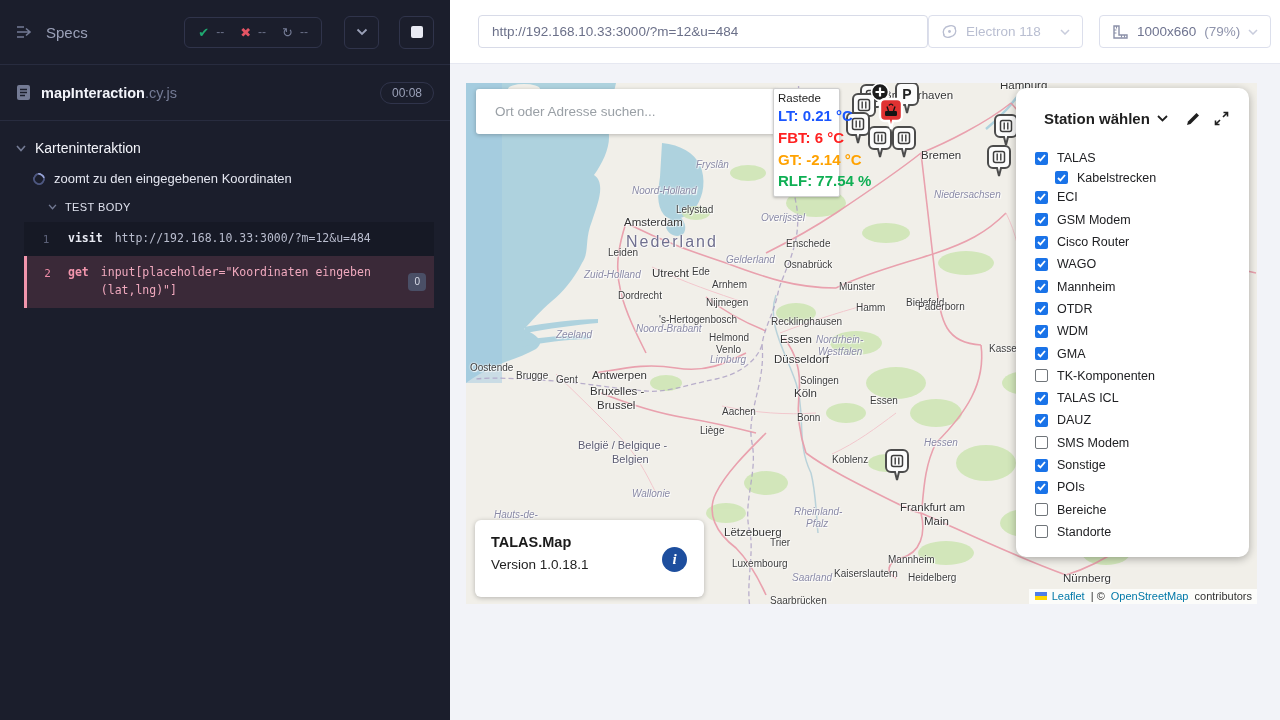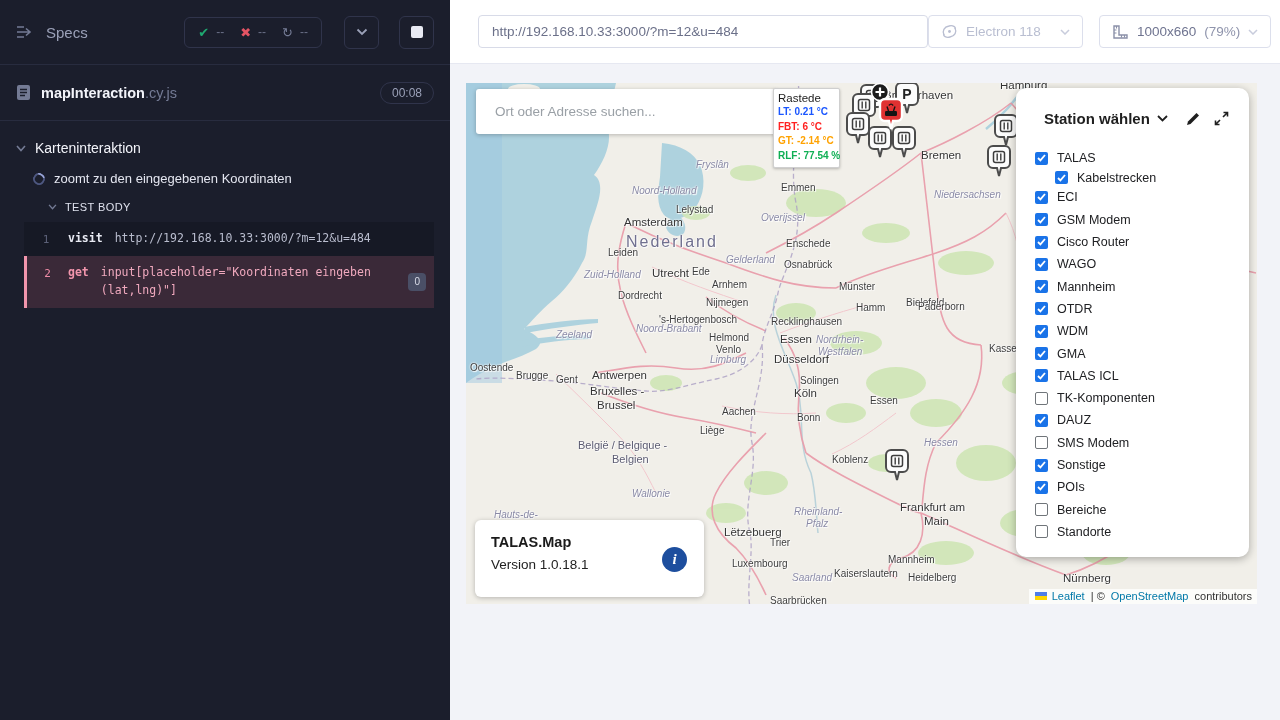--- a/index.html
+++ b/index.html
@@ -58,21 +58,21 @@
   .lbl.C { font-size:16px; color:#70708f; letter-spacing:2px; }
   .lbl.b { font-size:11px; color:#5c5c72; }
   .marker { position:absolute; width:26px; height:34px; }
 
   .search { position:absolute; left:10px; top:6px; width:301px; height:45px; background:#fff; border-radius:3px; box-shadow:0 1px 4px rgba(0,0,0,0.25); display:flex; align-items:center; padding:0 19px; }
   .search input { border:none; outline:none; width:100%; font-size:13.5px; color:#444; font-family:"Liberation Sans",sans-serif; }
   .search input::placeholder { color:#9aa0a6; }
 
   .tooltip { position:absolute; left:307px; top:5px; width:67px; background:#fff; border:1px solid #cfcfcf; border-radius:2px; padding:3px 4px 4px; box-shadow:0 1px 3px rgba(0,0,0,0.25); }
   .tt-title { font-size:11.5px; color:#1c1c1c; margin-bottom:1px; }
-  .tt-row { font-size:10px; font-weight:bold; line-height:1.45; white-space:nowrap; }
+  .tt-row { font-size:15px; font-weight:bold; line-height:1.45; white-space:nowrap; }
 
   .panel { position:absolute; left:550px; top:5px; width:233px; height:469px; background:#fff; border-radius:10px; box-shadow:0 2px 8px rgba(0,0,0,0.3); }
   .panel-header { display:flex; align-items:center; padding:22px 20px 0 28px; gap:7px; }
   .panel-title { font-size:15px; font-weight:bold; color:#1f1f1f; }
   .panel-icons { margin-left:auto; display:flex; gap:13px; align-items:center; }
   .panel-list { margin-top:20px; padding-left:19px; }
   .p-row { display:flex; align-items:center; gap:9px; height:22.3px; font-size:12.5px; color:#202124; cursor:pointer; }
   .p-row.indent { padding-left:20px; height:17px; }
   .cb { width:13px; height:13px; border-radius:2px; flex:none; display:flex; align-items:center; justify-content:center; }
   .cb.on { background:#1a73e8; }
@@ -517,30 +517,30 @@
               </label>
               <label class="p-row">
                 <span class="cb on">
                   <svg width="9" height="8" viewBox="0 0 9 8">
                     <path d="M1 4 L3.4 6.4 L8 1" stroke="#fff" stroke-width="1.8" fill="none"></path>
                   </svg>
                 </span>
                 <span>GMA</span>
               </label>
               <label class="p-row">
-                <span class="cb on">
-                  <svg width="9" height="8" viewBox="0 0 9 8">
-                    <path d="M1 4 L3.4 6.4 L8 1" stroke="#fff" stroke-width="1.8" fill="none"></path>
-                  </svg>
-                </span>
-                <span>TALAS ICL</span>
-              </label>
-              <label class="p-row">
                 <span class="cb off"></span>
                 <span>TK-Komponenten</span>
+              </label>
+              <label class="p-row">
+                <span class="cb on">
+                  <svg width="9" height="8" viewBox="0 0 9 8">
+                    <path d="M1 4 L3.4 6.4 L8 1" stroke="#fff" stroke-width="1.8" fill="none"></path>
+                  </svg>
+                </span>
+                <span>TALAS ICL</span>
               </label>
               <label class="p-row">
                 <span class="cb on">
                   <svg width="9" height="8" viewBox="0 0 9 8">
                     <path d="M1 4 L3.4 6.4 L8 1" stroke="#fff" stroke-width="1.8" fill="none"></path>
                   </svg>
                 </span>
                 <span>DAUZ</span>
               </label>
               <label class="p-row">

